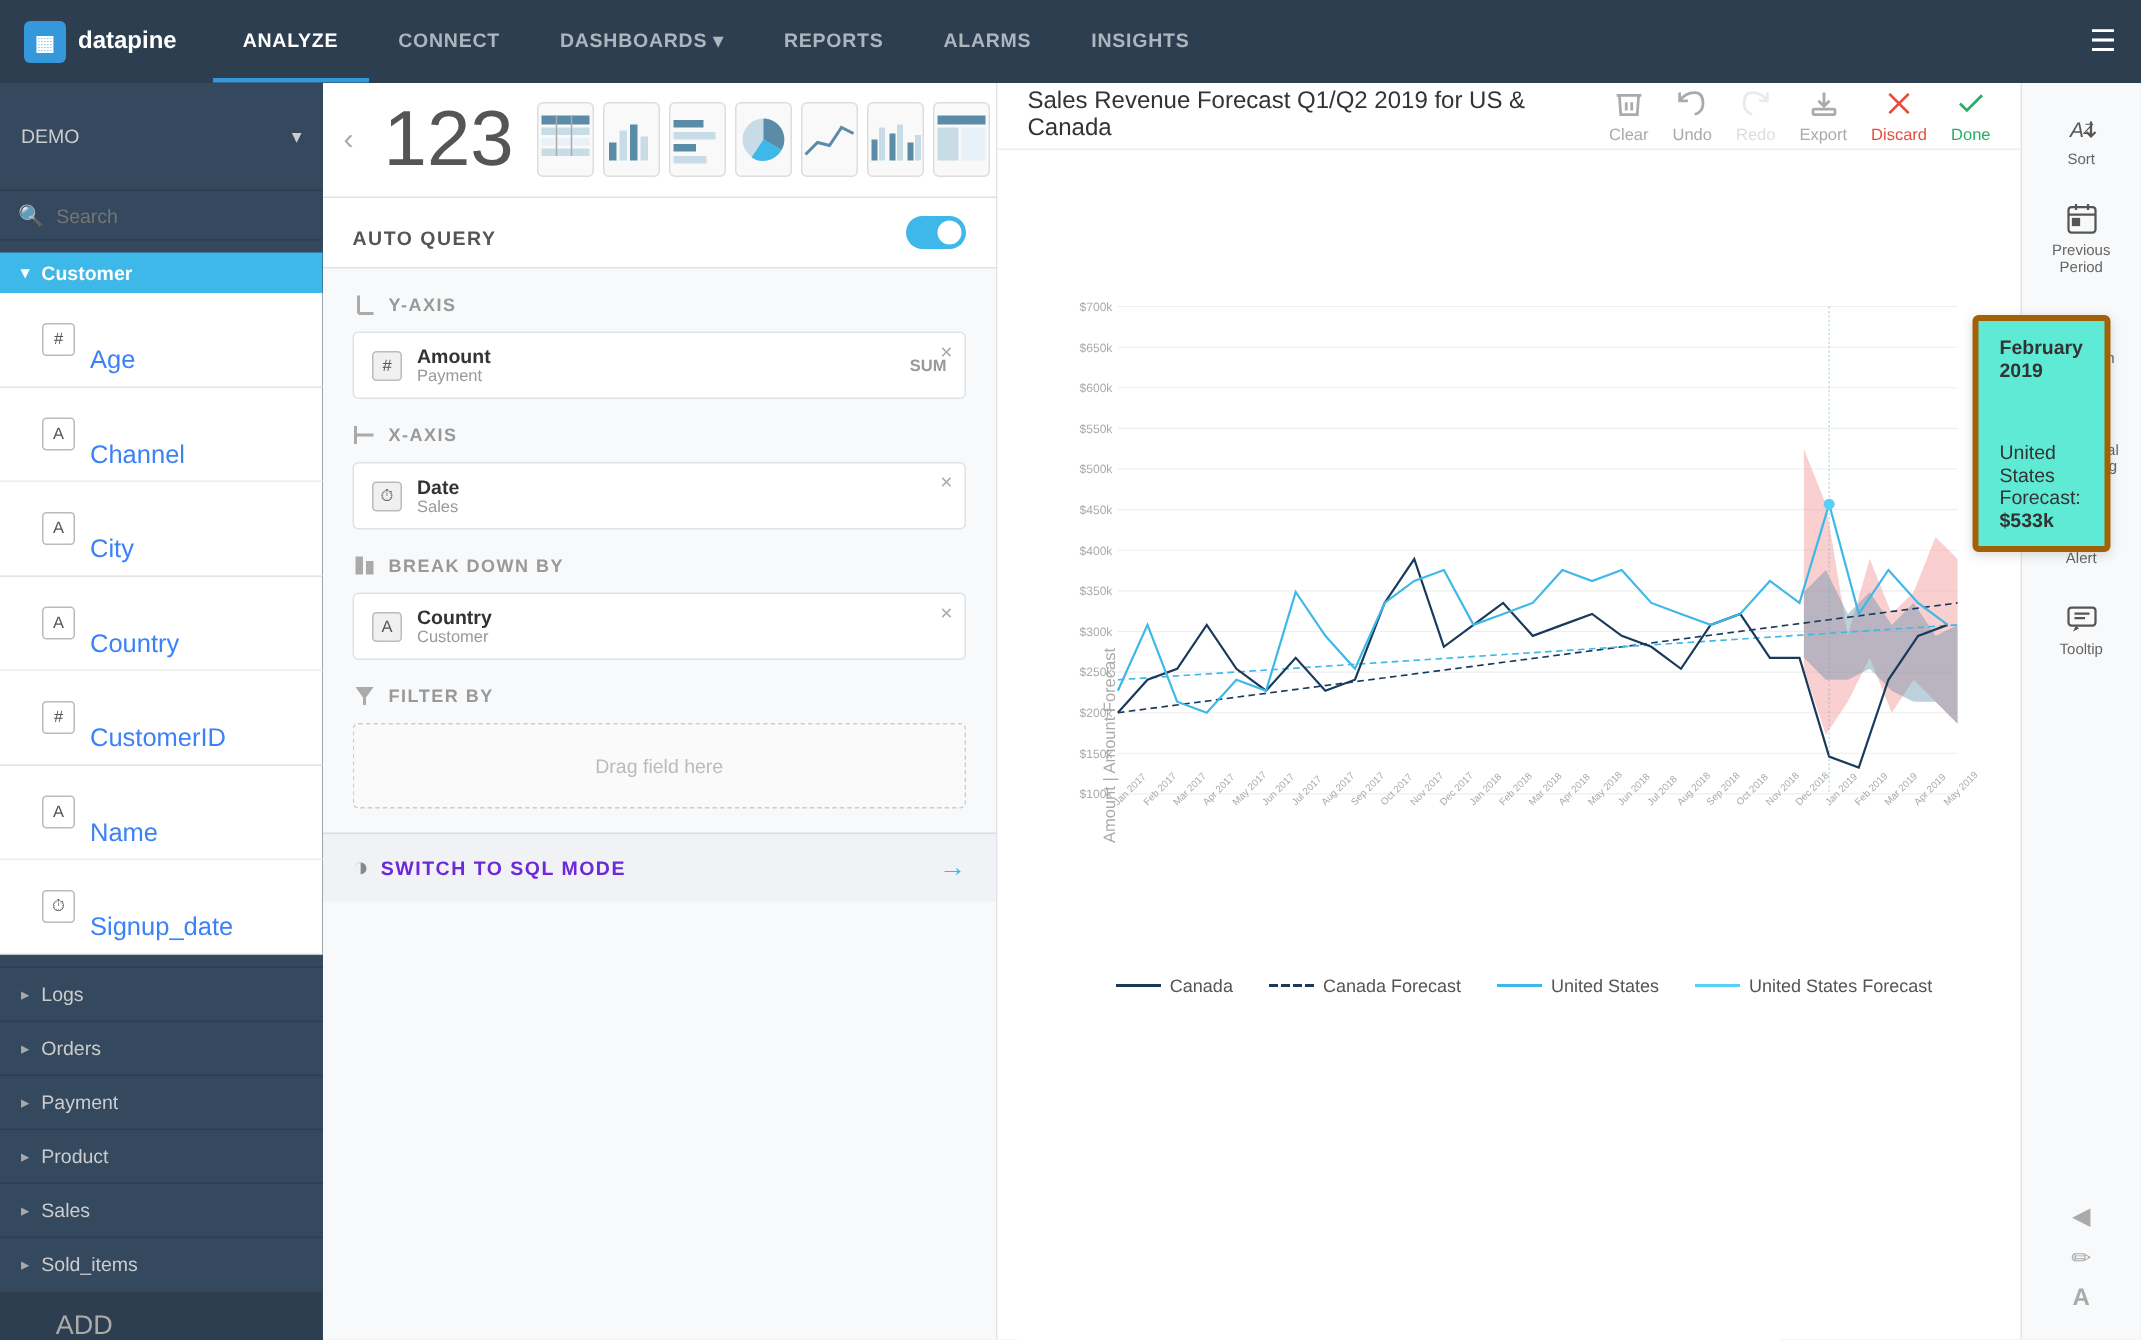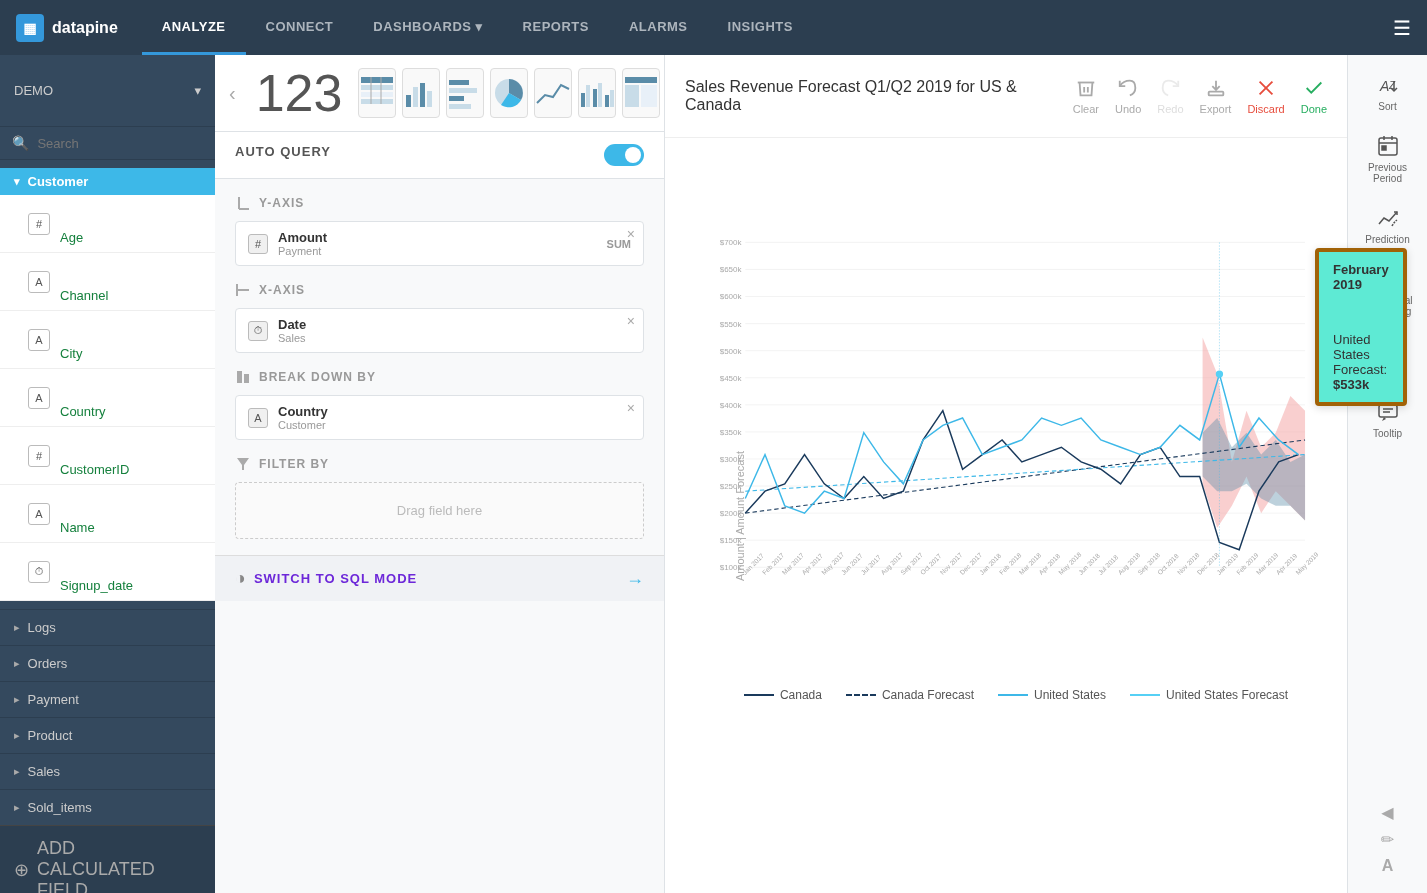--- a/index.html
+++ b/index.html
@@ -59,42 +59,42 @@
     .sidebar-item {
       display: flex; align-items: center; padding: 7px 14px 7px 28px;
       font-size: 13px; color: #ccc; cursor: pointer; background: white;
       border-bottom: 1px solid #eee;
     }
     .sidebar-item .type-icon {
       width: 22px; height: 22px; border: 1px solid #bbb; border-radius: 3px;
       display: flex; align-items: center; justify-content: center;
       font-size: 11px; color: #555; margin-right: 10px; background: white; flex-shrink: 0;
     }
-    .sidebar-item .item-label { color: #15803d; font-size: 13px; margin-top: 28px; }
+    .sidebar-item .item-label { color: #3b82f6; font-size: 17px; margin-top: 28px; }
     .sidebar-collapsed-group {
       display: flex; align-items: center; padding: 10px 14px;
       font-size: 13px; color: #ccc; cursor: pointer;
       border-top: 1px solid #2c3e50;
     }
     .sidebar-collapsed-group .chevron { margin-right: 8px; font-size: 11px; color: #aaa; }
     .add-calc-field {
       display: flex; align-items: center; padding: 12px 14px;
       background: #2c3e50; color: #aaa; font-size: 13px; cursor: pointer;
       border-top: 1px solid #444; margin-top: auto;
     }
     .add-calc-field span { margin-right: 8px; font-size: 18px; color: #aaa; }
 
     
     .query-panel {
       width: 450px; background: #f8f9fa; border-right: 1px solid #dee2e6;
       display: flex; flex-direction: column; flex-shrink: 0;
       overflow-y: auto;
     }
     .auto-query-bar {
-      display: flex; align-items: flex-start; justify-content: space-between;
+      display: flex; align-items: flex-end; justify-content: space-between;
       padding: 12px 20px; background: #fff; border-bottom: 1px solid #dee2e6;
     }
     .auto-query-label { font-size: 13px; font-weight: bold; color: #555; letter-spacing: 1px; }
     .toggle-switch {
       width: 40px; height: 22px; background: #3db8e8; border-radius: 11px;
       position: relative; cursor: pointer;
     }
     .toggle-switch::after {
       content: ''; position: absolute; top: 3px; right: 3px;
       width: 16px; height: 16px; background: white; border-radius: 50%;
@@ -146,21 +146,21 @@
       text-align: center; color: #bbb; font-size: 13px; background: #fafafa;
     }
 
     
     .chart-area {
       flex: 1; display: flex; flex-direction: column; background: white;
       position: relative;
     }
     .chart-toolbar {
       display: flex; align-items: center; justify-content: space-between;
-      padding: 22px 20px; border-bottom: 1px solid #eee;
+      padding: 3px 20px; border-bottom: 1px solid #eee;
     }
     .chart-title { font-size: 16px; color: #333; }
     .toolbar-actions { display: flex; align-items: center; gap: 16px; }
     .toolbar-btn {
       display: flex; flex-direction: column; align-items: center;
       font-size: 11px; color: #aaa; cursor: pointer; gap: 4px;
     }
     .toolbar-btn.disabled { opacity: 0.4; justify-content: flex-end; }
     .toolbar-btn svg { width: 22px; height: 22px; }
     .toolbar-btn.discard { color: #e74c3c; }

